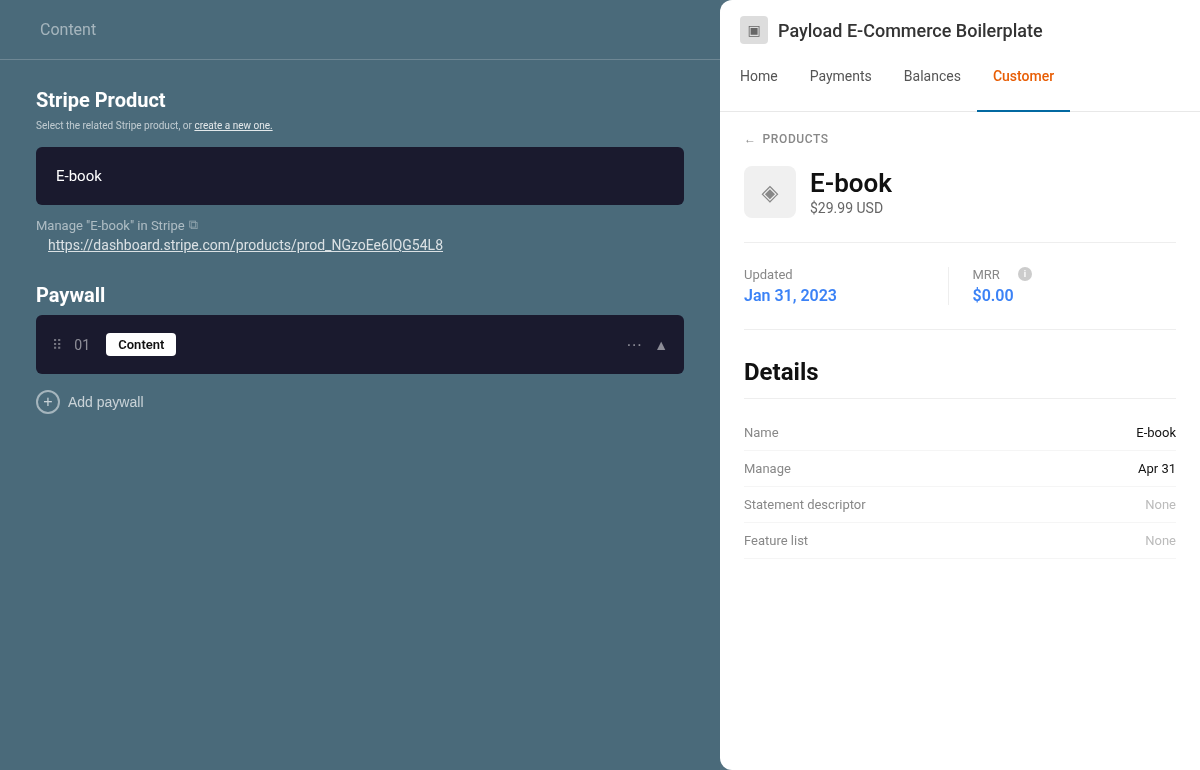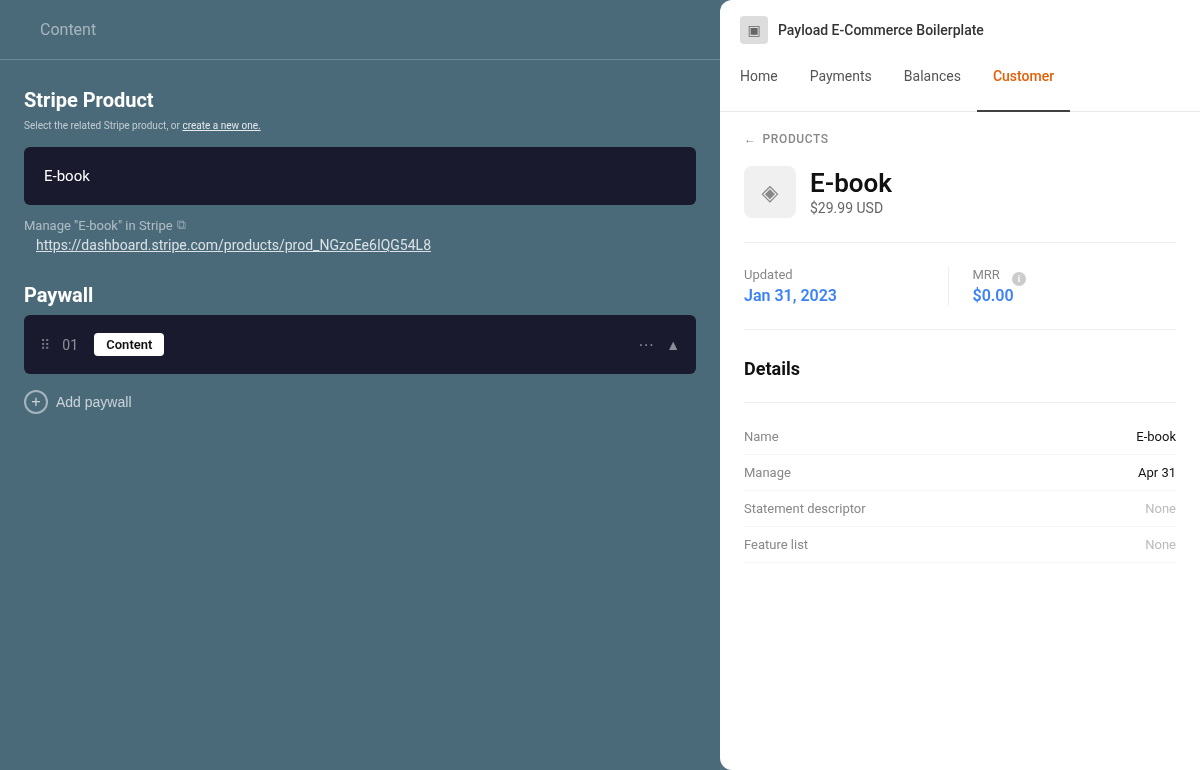--- a/index.html
+++ b/index.html
@@ -39,21 +39,21 @@
       margin-bottom: -1px;
     }
 
     .tab.active {
       color: #fff;
       font-weight: 700;
       border-bottom: 3px solid #fff;
     }
 
     .left-content {
-      padding: 28px 24px;
+      padding: 28px 36px;
     }
 
     .section-title {
       font-size: 20px;
       font-weight: 700;
       color: #fff;
       margin-bottom: 8px;
     }
 
     .section-subtitle {
@@ -222,21 +222,21 @@
       background: #ddd;
       border-radius: 4px;
       display: flex;
       align-items: center;
       justify-content: center;
       font-size: 14px;
       color: #666;
     }
 
     .app-title {
-      font-size: 14px;
+      font-size: 18px;
       color: #333;
       font-weight: 500;
     }
 
     .right-nav {
       display: flex;
       gap: 0;
     }
 
     .right-nav-item {
@@ -247,21 +247,21 @@
       border-bottom: 2px solid transparent;
       margin-bottom: -1px;
     }
 
     .right-nav-item:first-child {
       padding-left: 0;
     }
 
     .right-nav-item.active-nav {
       color: #e85d04;
-      border-bottom: 2px solid #404040;
+      border-bottom: 2px solid #0369a1;
       font-weight: 500;
     }
 
     .right-body {
       padding: 20px 24px;
       overflow-y: auto;
       height: calc(770px - 90px);
     }
 
     .back-link {
@@ -329,22 +329,22 @@
     }
 
     .stat-label {
       font-size: 13px;
       color: #888;
       margin-bottom: 4px;
     }
 
     .stat-label-row {
       display: flex;
-      align-items: flex-end;
-      gap: 12px;
+      align-items: flex-start;
+      gap: 18px;
     }
 
     .info-icon {
       width: 14px;
       height: 14px;
       background: #ccc;
       border-radius: 50%;
       display: inline-flex;
       align-items: center;
       justify-content: center;
@@ -358,25 +358,25 @@
       font-size: 16px;
       font-weight: 600;
       color: #3b82f6;
     }
 
     .details-section {
       margin-bottom: 24px;
     }
 
     .details-heading {
-      font-size: 18px;
+      font-size: 24px;
       font-weight: 700;
       color: #111;
       margin-bottom: 16px;
-      padding-bottom: 23px;
+      padding-bottom: 12px;
       border-bottom: 1px solid #eee;
     }
 
     .detail-row {
       display: flex;
       justify-content: space-between;
       align-items: flex-start;
       padding: 10px 0;
       border-bottom: 1px solid #f5f5f5;
     }

